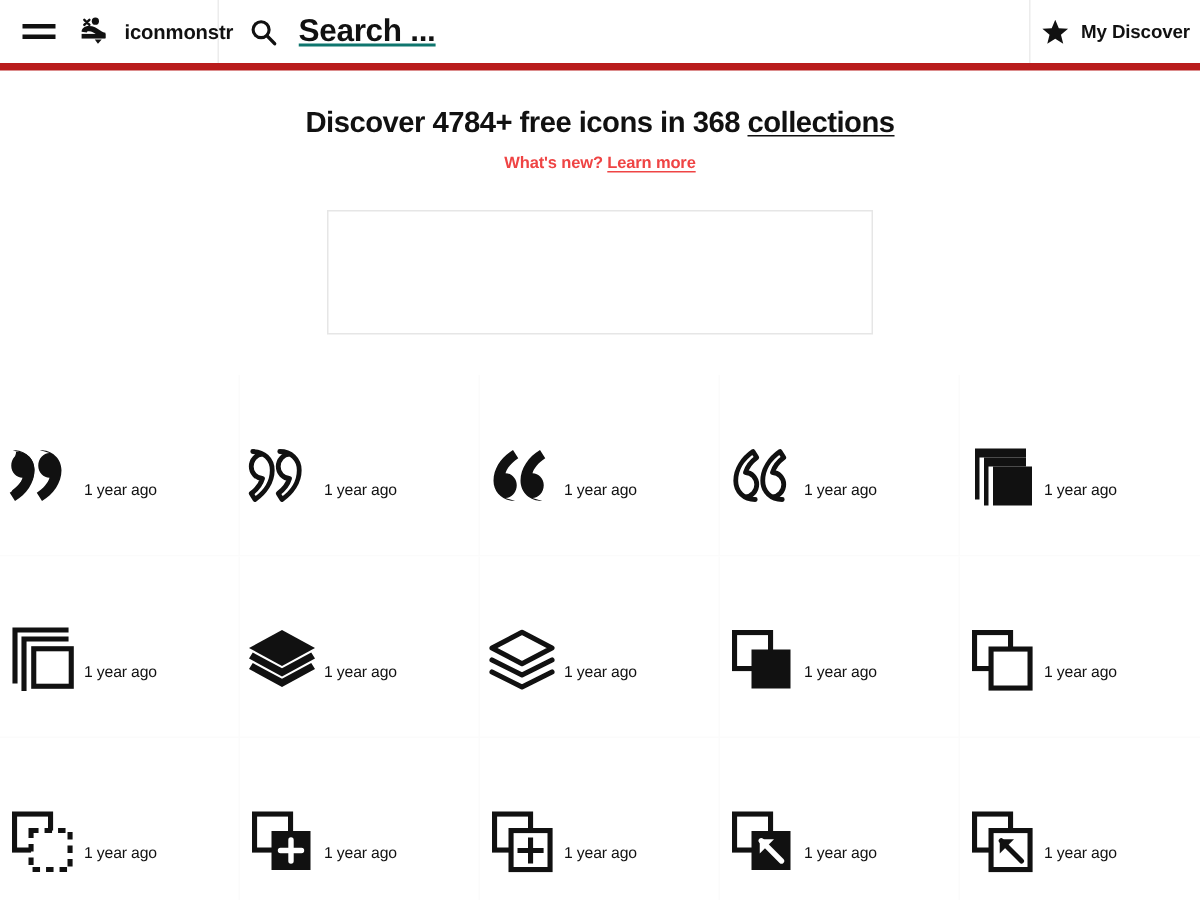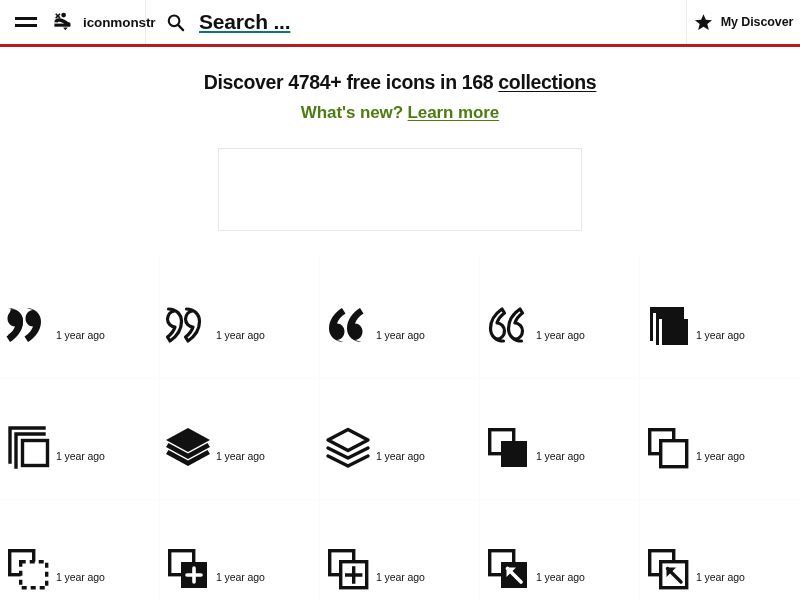--- a/index.html
+++ b/index.html
@@ -10,21 +10,21 @@
     background: #ffffff;
     font-family: "Liberation Sans", sans-serif;
     color: #111111;
   }
 
   
   .header {
     height: 47px;
     display: flex;
     align-items: stretch;
-    border-bottom: 3px solid #b91c1c;
+    border-bottom: 5px solid #b91c1c;
     background: #ffffff;
   }
   .header-left {
     display: flex;
     align-items: center;
     width: 146px;
     padding-left: 15px;
     border-right: 1px solid #ececec;
     height: 100%;
   }
@@ -112,23 +112,23 @@
   .hero-title {
     font-size: 19.5px;
     font-weight: 700;
     letter-spacing: -0.35px;
     color: #111111;
     line-height: 1.25;
   }
   .hero-title .u { text-decoration: underline; text-underline-offset: 2px; cursor: pointer; }
   .hero-sub {
     margin-top: 9px;
-    font-size: 17px;
-    font-weight: 700;
-    color: #4d7c0f;
+    font-size: 11px;
+    font-weight: 700;
+    color: #ef4444;
     letter-spacing: -0.1px;
   }
   .hero-sub .u { text-decoration: underline; text-underline-offset: 2px; cursor: pointer; }
 
   
   .promo-wrap {
     display: flex;
     justify-content: center;
     margin-top: 25px;
   }
@@ -206,21 +206,21 @@
   <div class="header-fav">
     <svg class="star-icon" viewBox="0 0 20 20">
       <path d="M10 1.2 L12.5 7.2 L19 7.6 L14 11.7 L15.6 18 L10 14.5 L4.4 18 L6 11.7 L1 7.6 L7.5 7.2 Z" fill="#111"></path>
     </svg>
     <span class="fav-label">My Discover</span>
   </div>
 </div>
 
 <div class="hero">
   <div class="hero-title">
-    <span>Discover 4784+ free icons in 168 </span><span class="u">collections</span>
+    <span>Discover 4784+ free icons in 368 </span><span class="u">collections</span>
   </div>
   <div class="hero-sub">
     <span>What's new? </span><span class="u">Learn more</span>
   </div>
 </div>
 
 <div class="promo-wrap">
   <div class="promo-box"></div>
 </div>
 

